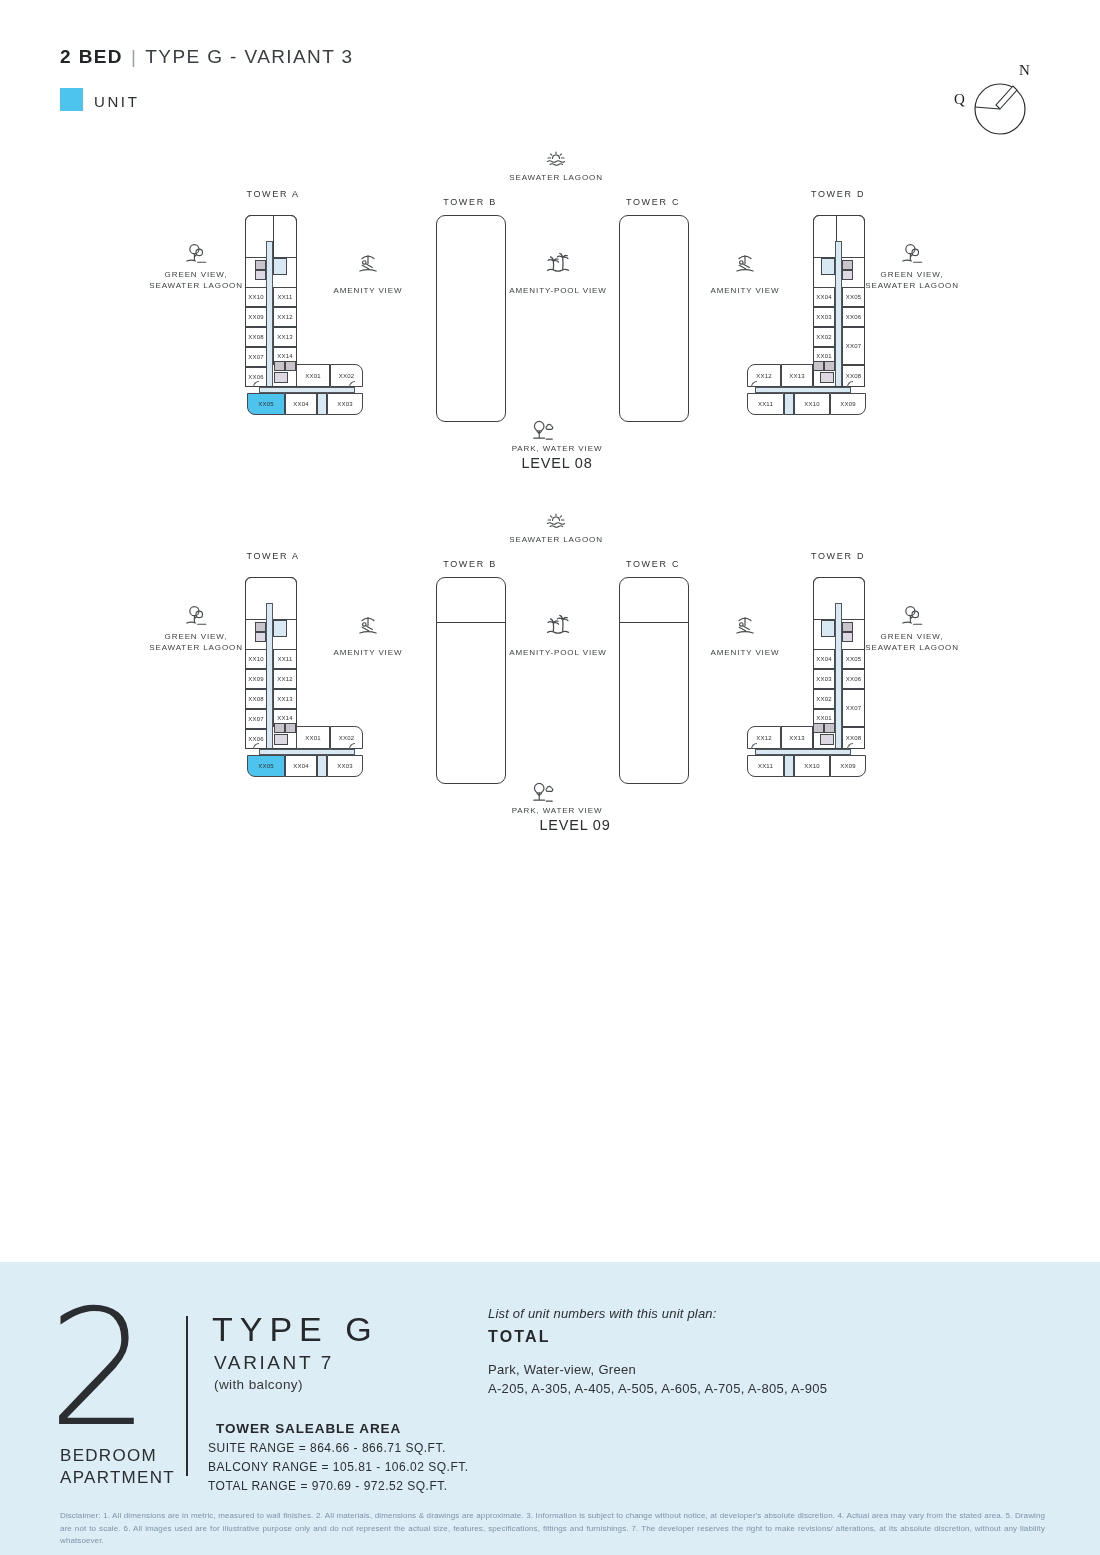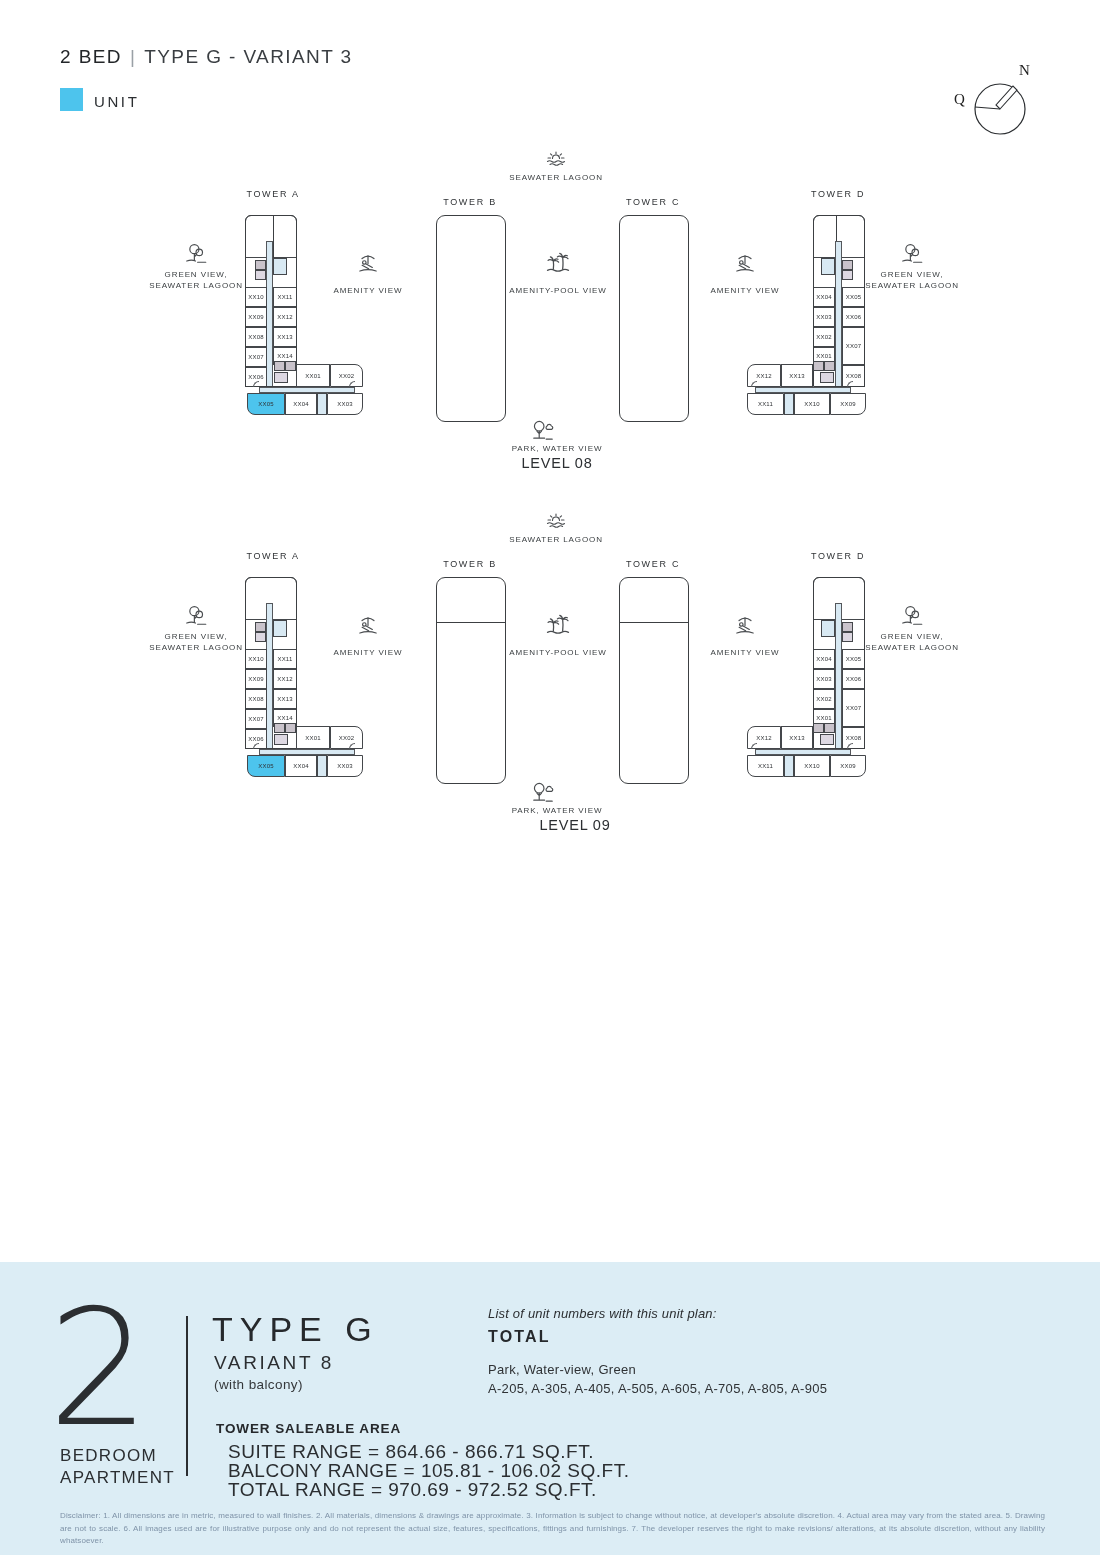--- a/index.html
+++ b/index.html
@@ -3,21 +3,21 @@
 <meta charset="utf-8">
 <style>
   html,body{margin:0;padding:0;}
   body{
     width:1100px;height:1555px;position:relative;background:#ffffff;
     font-family:"Liberation Sans","DejaVu Sans",sans-serif;color:#26292c;
     -webkit-font-smoothing:antialiased;
   }
   
   .header-title{position:absolute;left:60px;top:46px;font-size:19px;letter-spacing:1.4px;color:#232629;}
-  .header-title .bed{font-weight:400;}
+  .header-title .bed{font-weight:700;}
   .header-title .sep{color:#9aa0a6;margin:0 8px;font-weight:300;}
   .header-title .typ{font-weight:400;color:#3a3e42;}
   .legend-swatch{position:absolute;left:60px;top:88px;width:23px;height:23px;background:#4DC4ED;}
   .legend-text{position:absolute;left:94px;top:93px;font-size:15px;letter-spacing:2.6px;color:#2b2e31;}
   
   .level{position:absolute;left:0;width:1016px;height:340px;}
   .view-label{position:absolute;font-size:8px;letter-spacing:.9px;color:#3c4043;text-align:center;font-weight:500;line-height:11px;}
   .tower-label{position:absolute;width:100px;font-size:9px;letter-spacing:1.7px;color:#303336;text-align:center;font-weight:500;}
   .level-label{position:absolute;width:120px;font-size:14.5px;letter-spacing:.8px;color:#2c2f32;text-align:center;}
   .slab{position:absolute;width:68px;height:205px;border:1.5px solid #3c3f42;border-radius:9px;background:#fff;}
@@ -39,21 +39,21 @@
   
   .panel{position:absolute;left:0;top:1262px;width:1100px;height:293px;background:#DCEDF5;}
   .big-two{position:absolute;left:48px;top:1300px;font-size:160px;line-height:.86;
            font-weight:200;font-family:"DejaVu Sans","Liberation Sans",sans-serif;color:#2b2e31;}
   .bed-line{position:absolute;left:60px;font-size:17px;letter-spacing:1.3px;font-weight:500;color:#2b2e31;}
   .vdivider{position:absolute;left:186px;top:1316px;width:2px;height:160px;background:#2b2e31;}
   .type-title{position:absolute;left:212px;top:1310px;font-size:34px;letter-spacing:7px;color:#26292c;font-weight:400;}
   .variant{position:absolute;left:214px;top:1352px;font-size:19px;letter-spacing:2.6px;color:#2b2e31;}
   .balcony-note{position:absolute;left:214px;top:1377px;font-size:13.5px;letter-spacing:.4px;color:#35383b;}
   .area-head{position:absolute;left:216px;top:1421px;font-size:13.5px;font-weight:700;letter-spacing:.9px;color:#26292c;}
-  .area-line{position:absolute;left:228px;font-size:19px;letter-spacing:.5px;color:#2b2e31;}
+  .area-line{position:absolute;left:208px;font-size:12px;letter-spacing:.5px;color:#2b2e31;}
   .unit-intro{position:absolute;left:488px;top:1306px;font-size:13px;font-style:italic;color:#2b2e31;letter-spacing:.2px;}
   .views-head{position:absolute;left:488px;top:1328px;font-size:16px;font-weight:700;letter-spacing:2.2px;color:#26292c;}
   .views-line{position:absolute;left:488px;font-size:13px;letter-spacing:.3px;color:#2f3235;}
   .disclaimer{position:absolute;left:60px;top:1510px;width:985px;font-size:8px;line-height:12.5px;
               letter-spacing:.1px;color:#7f93a8;text-align:justify;}
 </style>
 </head>
 <body>
 
 <svg width="0" height="0" style="position:absolute">
@@ -324,21 +324,21 @@
   <div class="view-label" style="left:497px;top:298px;width:120px">PARK, WATER VIEW</div>
   <div class="level-label" style="left:515px;top:310px">LEVEL 09</div>
 </div>
 
 <div class="panel"></div>
 <div class="big-two">2</div>
 <div class="bed-line" style="top:1446px">BEDROOM</div>
 <div class="bed-line" style="top:1468px">APARTMENT</div>
 <div class="vdivider"></div>
 <div class="type-title">TYPE G</div>
-<div class="variant">VARIANT 8</div>
+<div class="variant">VARIANT 7</div>
 <div class="balcony-note">(with balcony)</div>
 <div class="area-head">TOWER SALEABLE AREA</div>
 <div class="area-line" style="top:1441px">SUITE RANGE = 864.66 - 866.71 SQ.FT.</div>
 <div class="area-line" style="top:1460px">BALCONY RANGE = 105.81 - 106.02 SQ.FT.</div>
 <div class="area-line" style="top:1479px">TOTAL RANGE = 970.69 - 972.52 SQ.FT.</div>
 <div class="unit-intro">List of unit numbers with this unit plan:</div>
 <div class="views-head">TOTAL</div>
 <div class="views-line" style="top:1362px">Park, Water-view, Green</div>
 <div class="views-line" style="top:1381px">A-205, A-305, A-405, A-505, A-605, A-705, A-805, A-905</div>
 <div class="disclaimer">Disclaimer: 1. All dimensions are in metric, measured to wall finishes. 2. All materials, dimensions &amp; drawings are approximate. 3. Information is subject to change without notice, at developer's absolute discretion. 4. Actual area may vary from the stated area. 5. Drawing are not to scale. 6. All images used are for illustrative purpose only and do not represent the actual size, features, specifications, fittings and furnishings. 7. The developer reserves the right to make revisions/ alterations, at its absolute discretion, without any liability whatsoever.</div>

